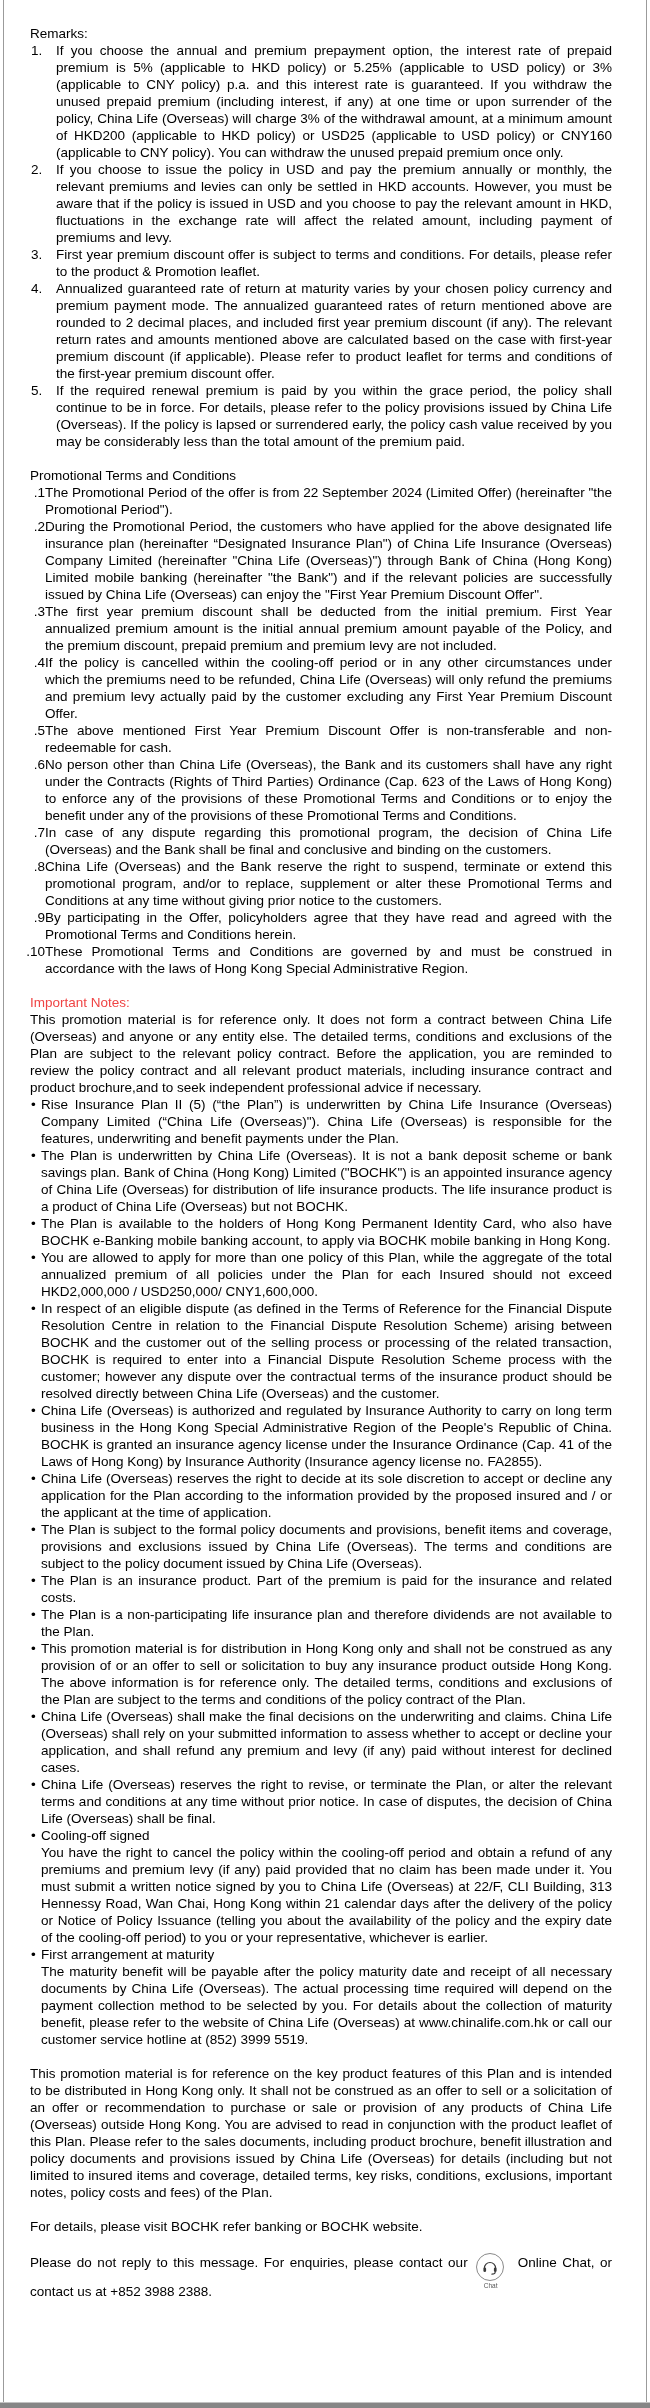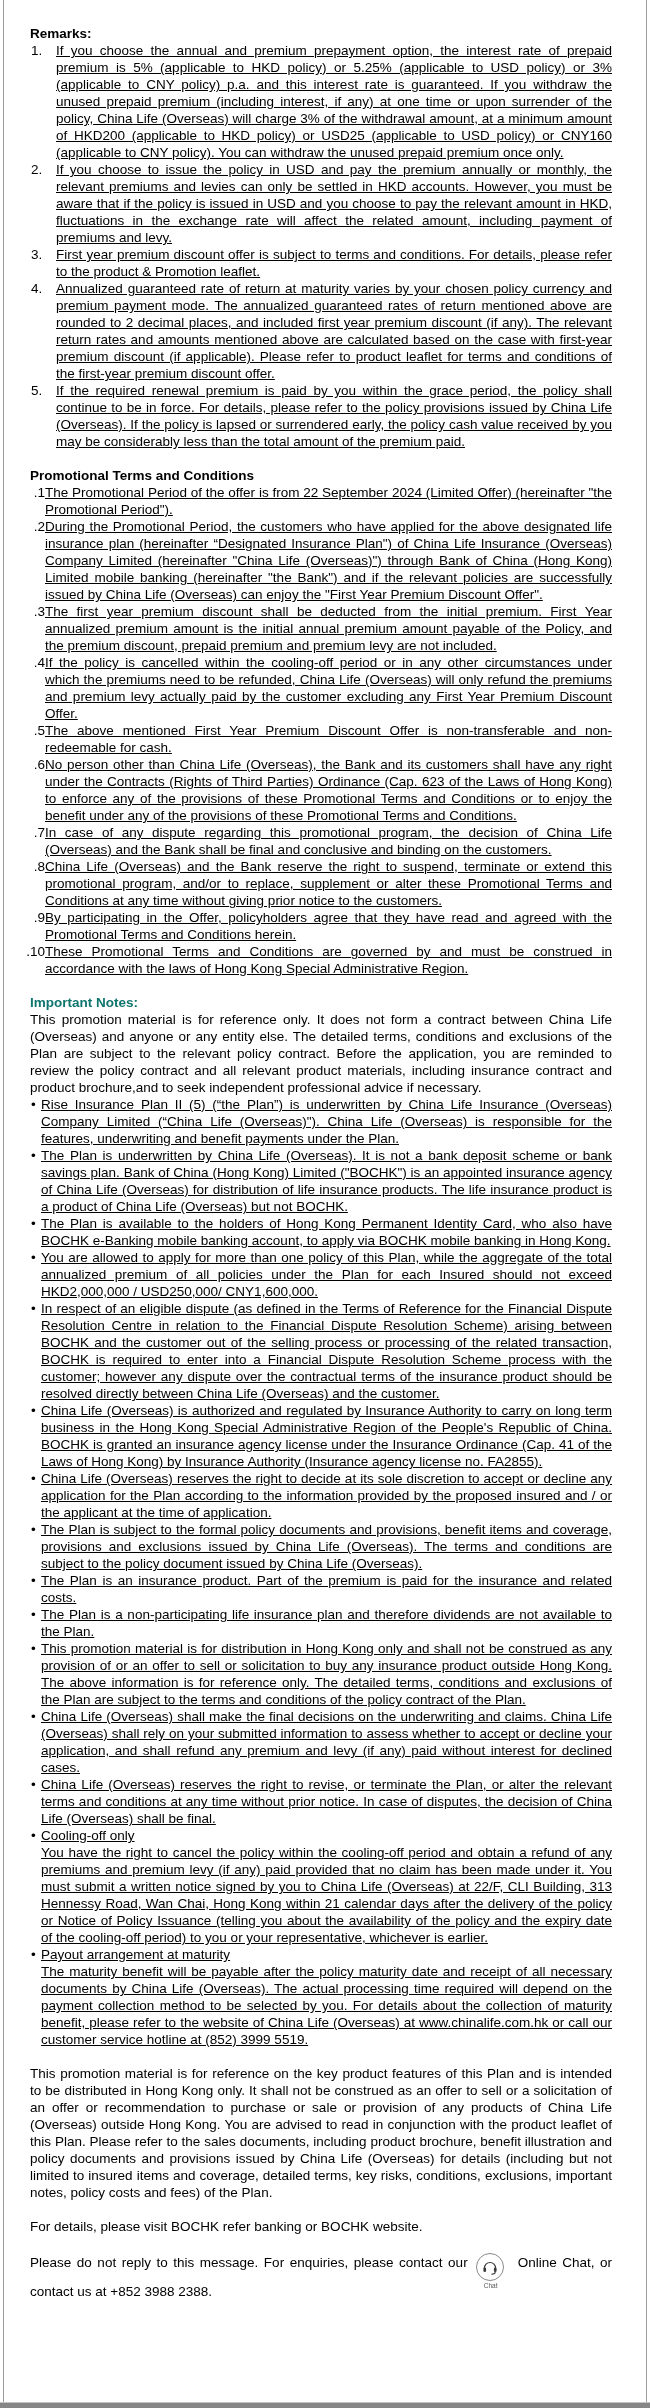--- a/index.html
+++ b/index.html
@@ -20,25 +20,25 @@
   }
   .bottom-bar {
     position: absolute; bottom: 0; left: 0; width: 650px; height: 5px;
     background: #868686; border-top: 1px solid #c2c2c2;
   }
   .content {
     position: relative;
     padding: 25px 38px 0 30px;
     text-align: justify;
   }
-  .sec-title { font-weight: bold; }
-  .red { color: #0f766e; }
+  .sec-title { font-weight: normal; }
+  .red { color: #ef4444; }
   .gap { height: 17px; }
 
-  ol, ul { margin: 0; padding: 0; list-style: none; text-decoration: underline; }
+  ol, ul { margin: 0; padding: 0; list-style: none; }
 
   ol.remarks-list { counter-reset: rem; }
   ol.remarks-list > li { counter-increment: rem; position: relative; padding-left: 26px; }
   ol.remarks-list > li::before { content: counter(rem) "."; position: absolute; left: 1px; }
 
   ol.promo-list { counter-reset: pro; }
   ol.promo-list > li { counter-increment: pro; position: relative; padding-left: 15px; }
   ol.promo-list > li::before {
     content: counter(pro) "."; position: absolute; left: 0; width: 15px;
     text-align: right; white-space: nowrap; direction: rtl;
@@ -106,25 +106,25 @@
     <li><span>In respect of an eligible dispute (as defined in the Terms of Reference for the Financial Dispute Resolution Centre in relation to the Financial Dispute Resolution Scheme) arising between BOCHK and the customer out of the selling process or processing of the related transaction, BOCHK is required to enter into a Financial Dispute Resolution Scheme process with the customer; however any dispute over the contractual terms of the insurance product should be resolved directly between China Life (Overseas) and the customer.</span></li>
     <li><span>China Life (Overseas) is authorized and regulated by Insurance Authority to carry on long term business in the Hong Kong Special Administrative Region of the People's Republic of China. BOCHK is granted an insurance agency license under the Insurance Ordinance (Cap. 41 of the Laws of Hong Kong) by Insurance Authority (Insurance agency license no. FA2855).</span></li>
     <li><span>China Life (Overseas) reserves the right to decide at its sole discretion to accept or decline any application for the Plan according to the information provided by the proposed insured and / or the applicant at the time of application.</span></li>
     <li><span>The Plan is subject to the formal policy documents and provisions, benefit items and coverage, provisions and exclusions issued by China Life (Overseas). The terms and conditions are subject to the policy document issued by China Life (Overseas).</span></li>
     <li><span>The Plan is an insurance product. Part of the premium is paid for the insurance and related costs.</span></li>
     <li><span>The Plan is a non-participating life insurance plan and therefore dividends are not available to the Plan.</span></li>
     <li><span>This promotion material is for distribution in Hong Kong only and shall not be construed as any provision of or an offer to sell or solicitation to buy any insurance product outside Hong Kong. The above information is for reference only. The detailed terms, conditions and exclusions of the Plan are subject to the terms and conditions of the policy contract of the Plan.</span></li>
     <li><span>China Life (Overseas) shall make the final decisions on the underwriting and claims. China Life (Overseas) shall rely on your submitted information to assess whether to accept or decline your application, and shall refund any premium and levy (if any) paid without interest for declined cases.</span></li>
     <li><span>China Life (Overseas) reserves the right to revise, or terminate the Plan, or alter the relevant terms and conditions at any time without prior notice. In case of disputes, the decision of China Life (Overseas) shall be final.</span></li>
     <li>
-      <span>Cooling-off only</span>
+      <span>Cooling-off signed</span>
       <div class="sub">You have the right to cancel the policy within the cooling-off period and obtain a refund of any premiums and premium levy (if any) paid provided that no claim has been made under it. You must submit a written notice signed by you to China Life (Overseas) at 22/F, CLI Building, 313 Hennessy Road, Wan Chai, Hong Kong within 21 calendar days after the delivery of the policy or Notice of Policy Issuance (telling you about the availability of the policy and the expiry date of the cooling-off period) to you or your representative, whichever is earlier.</div>
     </li>
     <li>
-      <span>Payout arrangement at maturity</span>
+      <span>First arrangement at maturity</span>
       <div class="sub">The maturity benefit will be payable after the policy maturity date and receipt of all necessary documents by China Life (Overseas). The actual processing time required will depend on the payment collection method to be selected by you. For details about the collection of maturity benefit, please refer to the website of China Life (Overseas) at www.chinalife.com.hk or call our customer service hotline at (852) 3999 5519.</div>
     </li>
   </ul>
 
   <div class="gap"></div>
 
   <div>This promotion material is for reference on the key product features of this Plan and is intended to be distributed in Hong Kong only. It shall not be construed as an offer to sell or a solicitation of an offer or recommendation to purchase or sale or provision of any products of China Life (Overseas) outside Hong Kong. You are advised to read in conjunction with the product leaflet of this Plan. Please refer to the sales documents, including product brochure, benefit illustration and policy documents and provisions issued by China Life (Overseas) for details (including but not limited to insured items and coverage, detailed terms, key risks, conditions, exclusions, important notes, policy costs and fees) of the Plan.</div>
 
   <div class="gap"></div>
 

